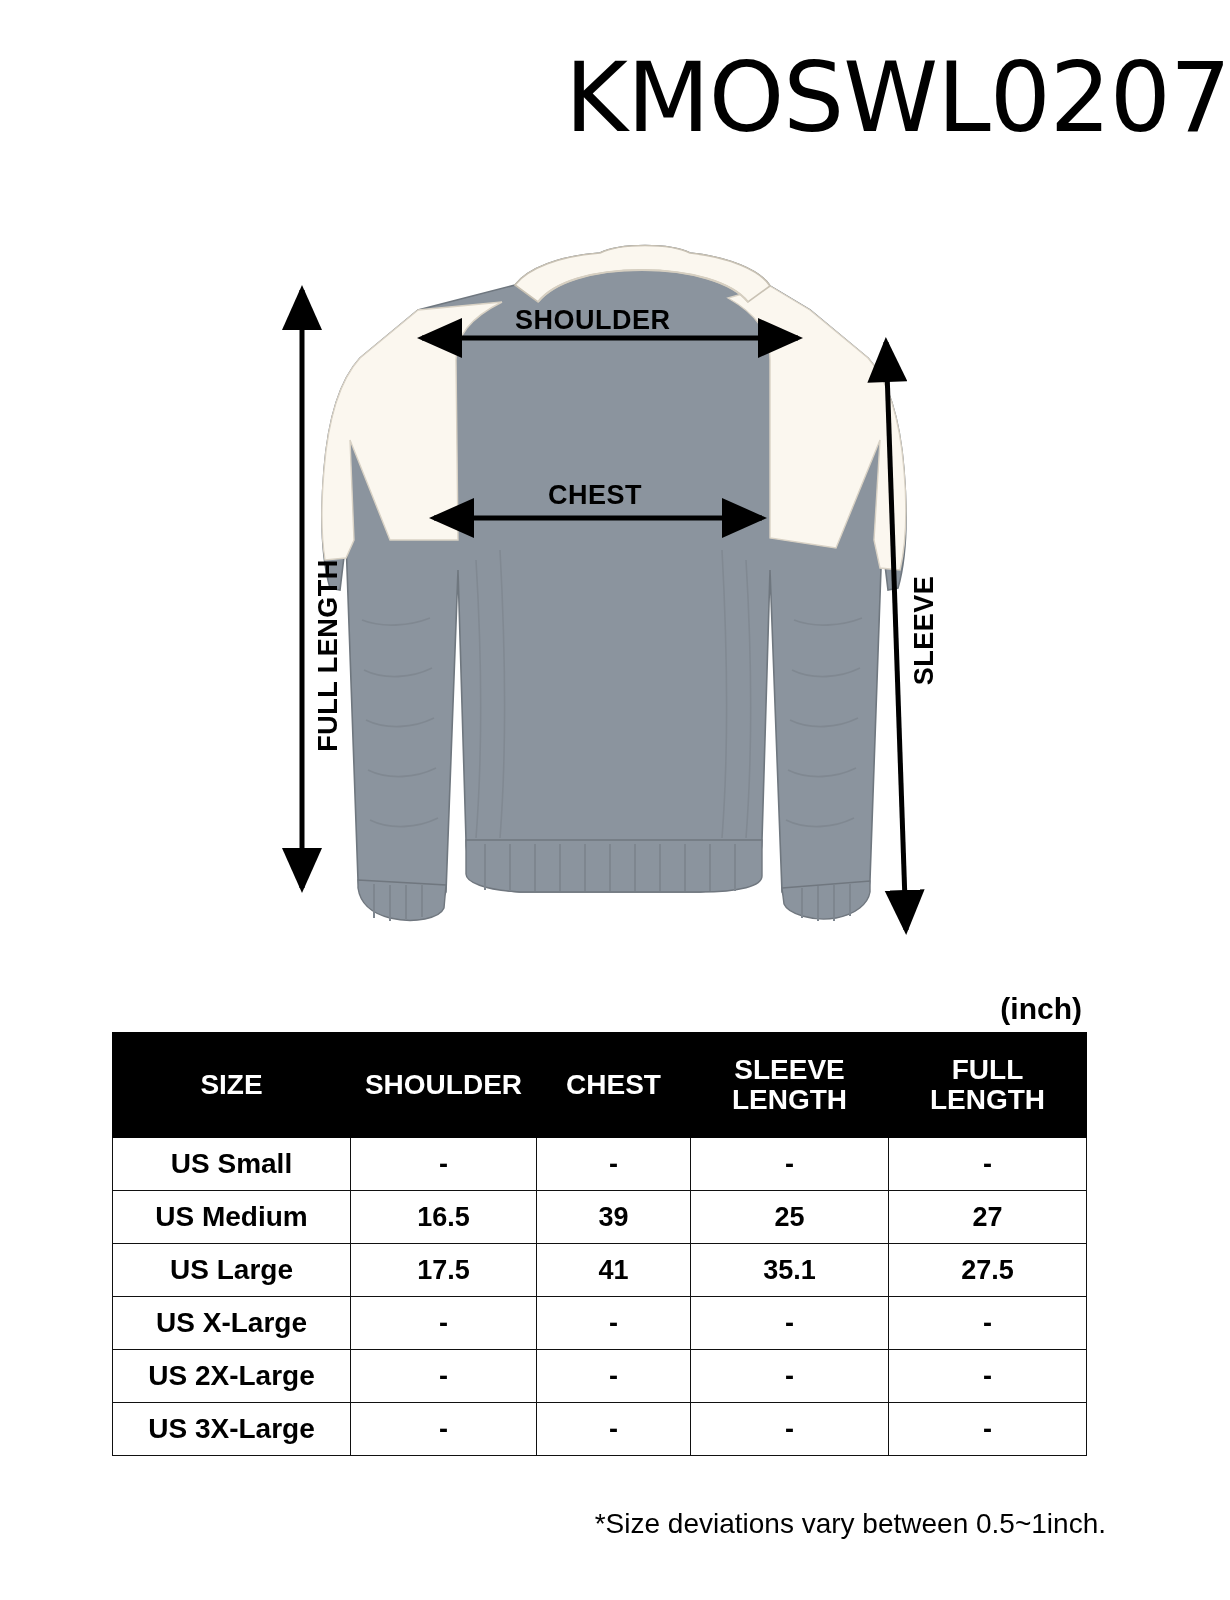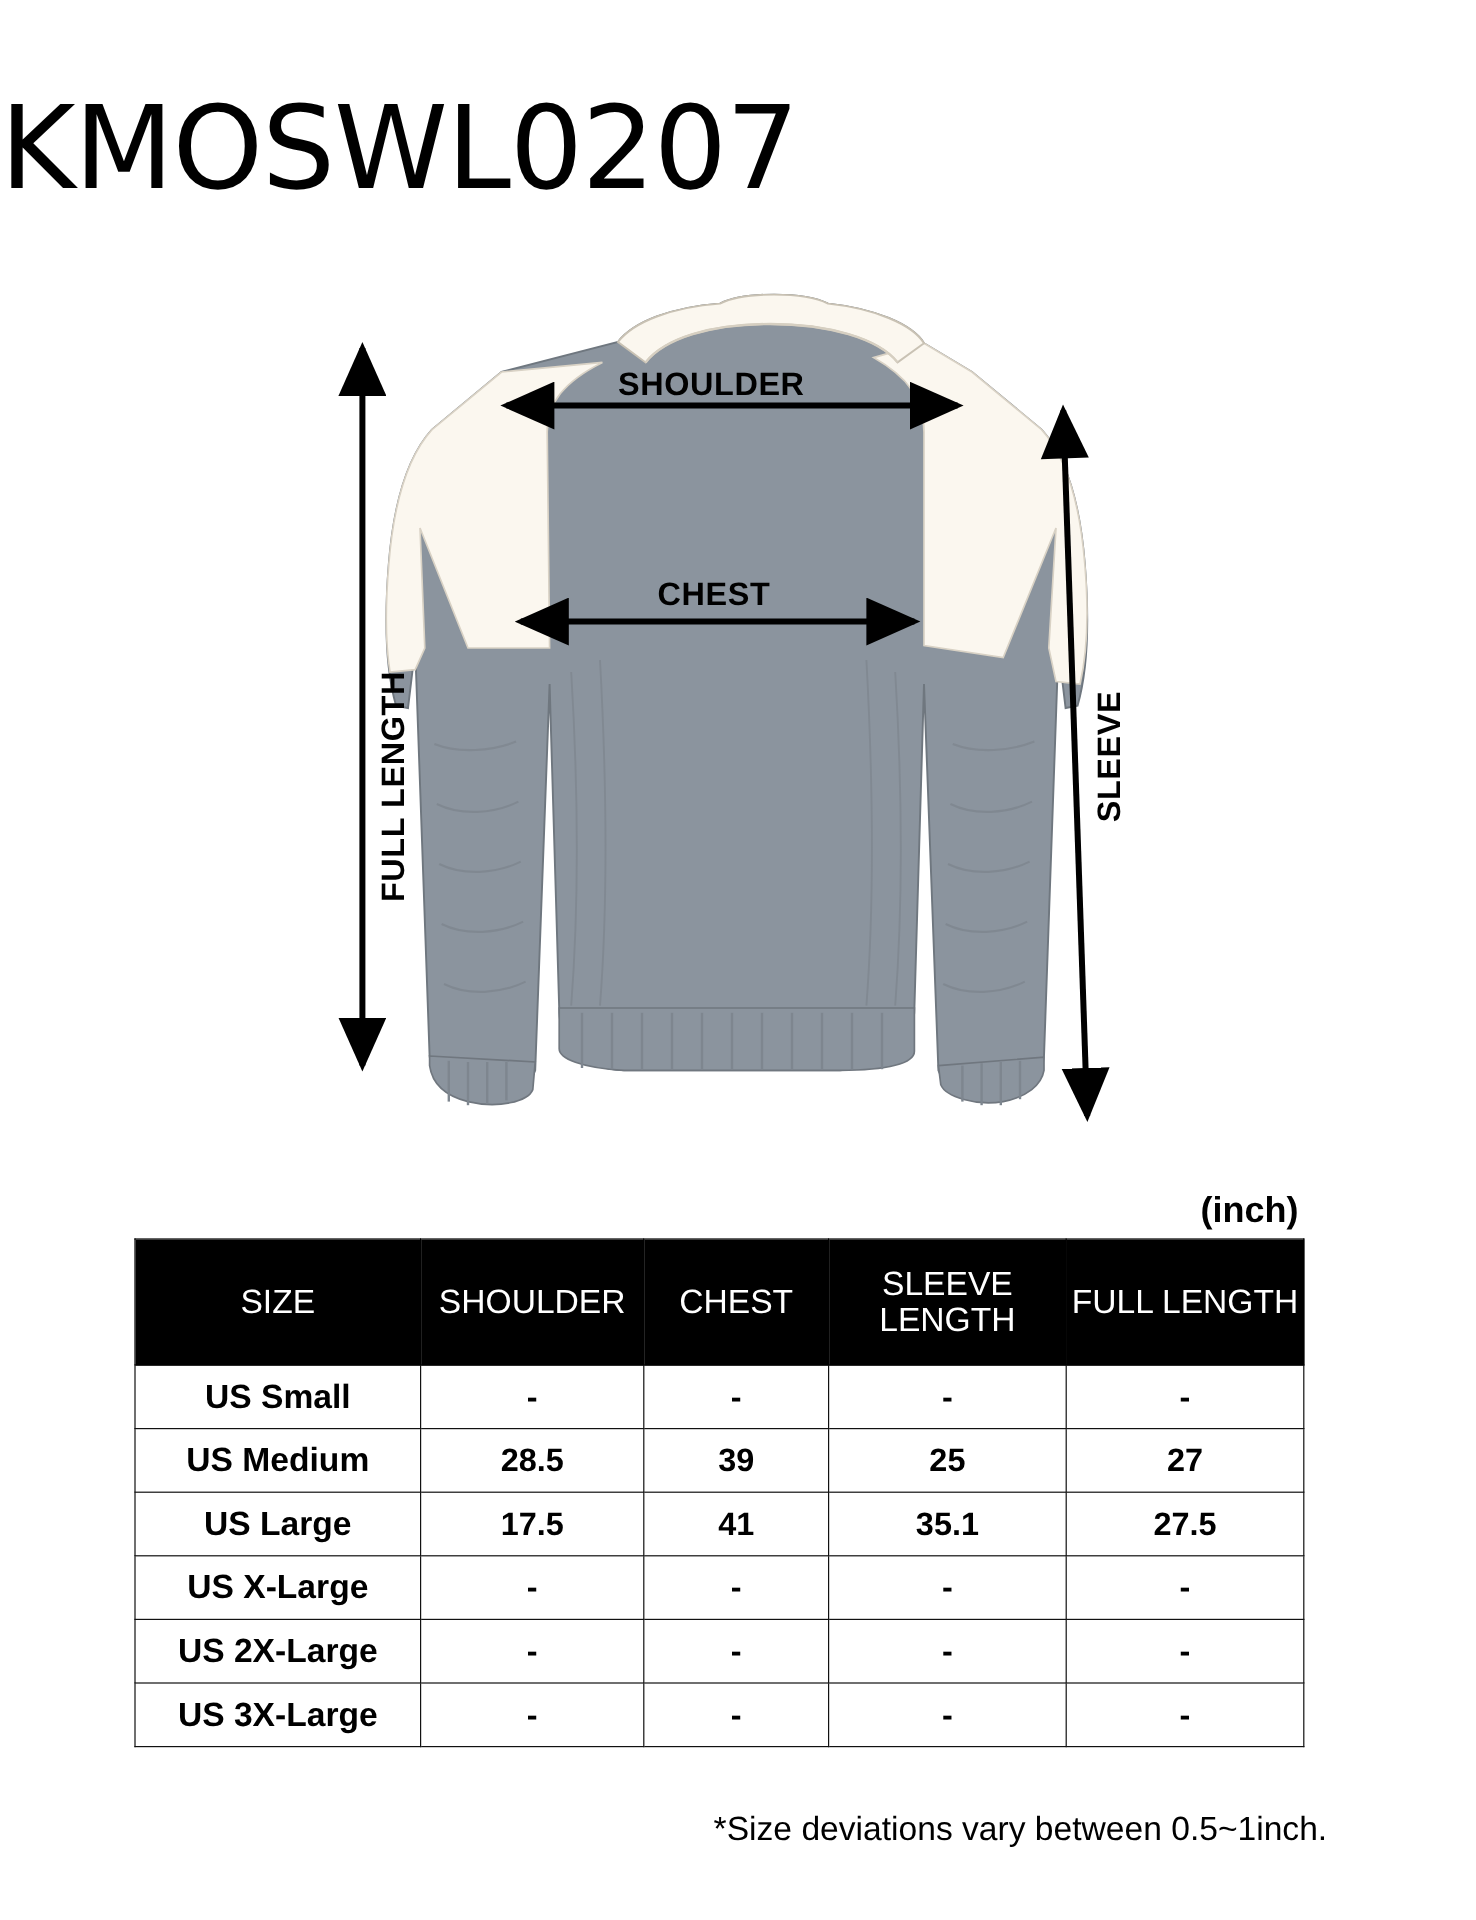--- a/index.html
+++ b/index.html
@@ -17,24 +17,24 @@
   }
   .page {
     position: relative;
     width: 1230px;
     height: 1600px;
   }
 
   
   .title {
     position: absolute;
-    top: 74px;
+    top: 48px;
     left: 0;
     width: 1230px;
-    text-align: left;
+    text-align: right;
     font-size: 96px;
     font-weight: 400;
     letter-spacing: -1px;
     line-height: 1.05;
     font-family: "DejaVu Sans", sans-serif;
   }
 
   
   .illustration {
     position: absolute;
@@ -96,21 +96,21 @@
   .size-table td {
     border: 1px solid #111;
     text-align: center;
     vertical-align: middle;
   }
   .size-table thead th {
     background: #000000;
     color: #ffffff;
     border: 1px solid #000000;
     font-size: 28px;
-    font-weight: 400;
+    font-weight: 700;
     height: 104px;
     line-height: 1.08;
     padding: 0 4px;
     text-align: center;
   }
   .size-table tbody td {
     font-size: 27px;
     font-weight: 700;
     height: 52px;
     padding: 0 4px;
@@ -313,21 +313,21 @@
     <tbody>
       <tr>
         <td class="size-name">US Small</td>
         <td>-</td>
         <td>-</td>
         <td>-</td>
         <td>-</td>
       </tr>
       <tr>
         <td class="size-name">US Medium</td>
-        <td>28.5</td>
+        <td>16.5</td>
         <td>39</td>
         <td>25</td>
         <td>27</td>
       </tr>
       <tr>
         <td class="size-name">US Large</td>
         <td>17.5</td>
         <td>41</td>
         <td>35.1</td>
         <td>27.5</td>

